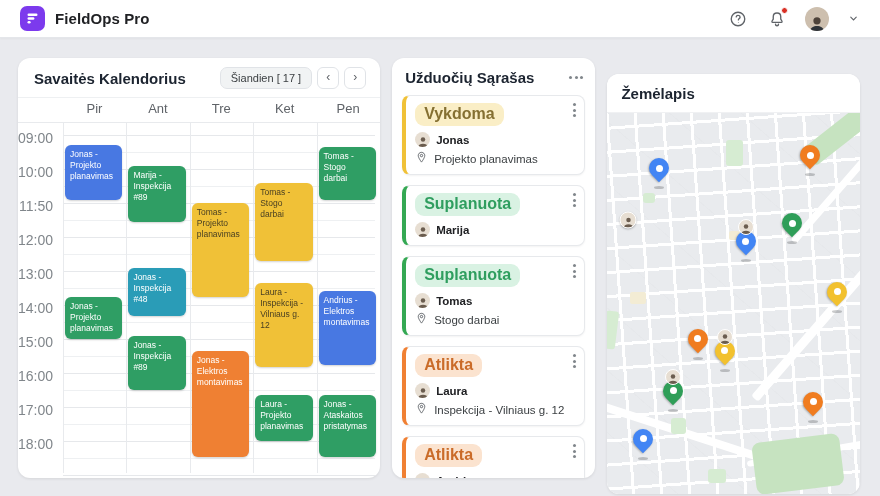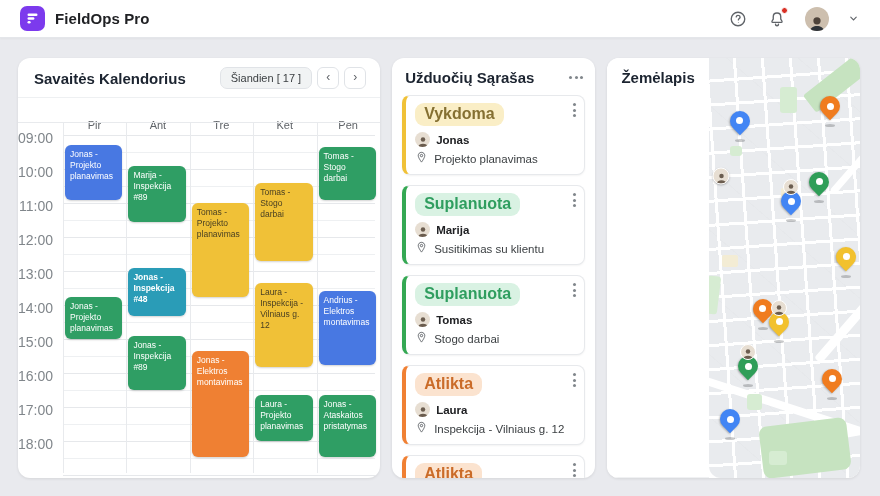--- a/index.html
+++ b/index.html
@@ -32,22 +32,22 @@
   .cal-head { display:flex; align-items:center; justify-content:space-between;
     padding:9px 14px 8px 16px; border-bottom:1px solid #eef0f2; }
   .panel-title { font-size:15px; font-weight:bold; color:#1c2430; }
   .cal-controls { display:flex; align-items:center; gap:5px; }
   .today-btn { font-size:11px; color:#3c4043; background:#f1f3f4; border:1px solid #e0e3e7;
     border-radius:7px; padding:4px 10px; cursor:pointer; white-space:nowrap; }
   .nav-btn { width:22px; height:22px; border:1px solid #e0e3e7; background:#fff;
     border-radius:6px; font-size:12px; color:#5f6368; display:flex; align-items:center;
     justify-content:center; cursor:pointer; padding-bottom:2px; }
   .cal-days { position:relative; height:24px; }
-  .cal-day-label { position:absolute; top:21px; width:63px; text-align:center;
-    font-size:11px; color:#5f6368; }
+  .cal-day-label { position:absolute; top:3px; width:63px; text-align:center;
+    font-size:13px; color:#5f6368; }
   .cal-grid { position:relative; height:357px; border-top:1px solid #e8eaed; }
   .hline { position:absolute; left:45px; right:5px; height:1px; background:#eef0f2; }
   .hline.hour { background:#e6e8eb; }
   .vline { position:absolute; top:0; height:350px; width:1px; background:#e8eaed; }
   .hour-label { position:absolute; left:0; width:45px; padding-right:10px;
     text-align:right; font-size:14px; color:#80868b; }
   .cal-event { position:absolute; border-radius:6px; padding:4px 5px; font-size:8.5px;
     line-height:1.3; color:#fff; overflow:hidden; box-shadow:0 1px 2px rgba(0,0,0,.18);
     cursor:pointer; }
   .ev-blue   { background:#4878e2; }
@@ -75,21 +75,21 @@
   .b-yellow { background:#faeec6; color:#857032; }
   .b-green  { background:#d9f2e3; color:#2f9e5f; }
   .b-orange { background:#fbe3cf; color:#ca6b28; }
   .card-line { display:flex; align-items:center; gap:6px; margin-top:6px; font-size:11.5px; }
   .card-name { font-weight:bold; color:#202124; }
   .card-loc { color:#3c4043; font-weight:normal; }
   .mini-ava { width:15px; height:15px; border-radius:50%; background:#e7ded2;
     overflow:hidden; display:flex; align-items:flex-end; justify-content:center; flex-shrink:0; }
 
   
-  .map-panel { width:256px; height:420px; display:flex; flex-direction:row; }
+  .map-panel { width:256px; height:420px; display:flex; flex-direction:column;margin-top:16px; }
   .map-head { padding:11px 14px 10px; background:#fff; border-bottom:1px solid #f0f1f3; }
   .map-canvas { position:relative; flex:1; overflow:hidden; background:#e9ebee;
     background-image:
       repeating-linear-gradient(86deg, rgba(255,255,255,0) 0 25px, #fff 25px 28px),
       repeating-linear-gradient(-4deg, rgba(255,255,255,0) 0 21px, #fff 21px 24px),
       repeating-linear-gradient(41deg, rgba(230,232,235,0) 0 46px, rgba(230,232,235,.9) 46px 47px);
     border-radius:0 0 12px 12px; }
   .road { position:absolute; background:#fff; border-radius:3px; }
   .park { position:absolute; background:#c6e3c0; border-radius:3px; }
   .park.lite { background:#d6ecd2; }
@@ -199,32 +199,32 @@
         <div class="hline" style="top: 335px;"></div>
         <div class="hline hour" style="top: 352px;"></div>
         <div class="vline" style="left: 45px;"></div>
         <div class="vline" style="left: 108.4px;"></div>
         <div class="vline" style="left: 171.8px;"></div>
         <div class="vline" style="left: 235.2px;"></div>
         <div class="vline" style="left: 298.6px;"></div>
         <div class="vline" style="left: 362px;"></div>
         <div class="hour-label" style="top: 7px;">09:00</div>
         <div class="hour-label" style="top: 41px;">10:00</div>
-        <div class="hour-label" style="top: 75px;">11:00</div>
+        <div class="hour-label" style="top: 75px;">11:50</div>
         <div class="hour-label" style="top: 109px;">12:00</div>
         <div class="hour-label" style="top: 143px;">13:00</div>
         <div class="hour-label" style="top: 177px;">14:00</div>
         <div class="hour-label" style="top: 211px;">15:00</div>
         <div class="hour-label" style="top: 245px;">16:00</div>
         <div class="hour-label" style="top: 279px;">17:00</div>
         <div class="hour-label" style="top: 313px;">18:00</div>
         <div class="cal-event ev-blue" style="left: 47px; width: 57.4px; top: 22.2px; height: 54.8px;">Jonas - Projekto planavimas</div>
         <div class="cal-event ev-green" style="left: 47px; width: 57.4px; top: 173.5px; height: 42.9px;">Jonas - Projekto planavimas</div>
         <div class="cal-event ev-green" style="left: 110.4px; width: 57.4px; top: 42.6px; height: 56.5px;">Marija - Inspekcija #89</div>
-        <div class="cal-event ev-teal" style="left: 110.4px; width: 57.4px; top: 144.6px; height: 48px; font-weight: bold;">Jonas - Inspekcija #48</div>
+        <div class="cal-event ev-teal" style="left: 110.4px; width: 57.4px; top: 144.6px; height: 48px;">Jonas - Inspekcija #48</div>
         <div class="cal-event ev-green" style="left: 110.4px; width: 57.4px; top: 212.6px; height: 54.8px;">Jonas - Inspekcija #89</div>
         <div class="cal-event ev-yellow" style="left: 173.8px; width: 57.4px; top: 80px; height: 93.9px;">Tomas - Projekto planavimas</div>
         <div class="cal-event ev-orange" style="left: 173.8px; width: 57.4px; top: 227.9px; height: 105.8px;">Jonas - Elektros montavimas</div>
         <div class="cal-event ev-yellow" style="left: 237.2px; width: 57.4px; top: 59.6px; height: 78.6px;">Tomas - Stogo darbai</div>
         <div class="cal-event ev-yellow" style="left: 237.2px; width: 57.4px; top: 159.9px; height: 83.7px;">Laura - Inspekcija - Vilniaus g. 12</div>
         <div class="cal-event ev-green" style="left: 237.2px; width: 57.4px; top: 272.1px; height: 46.3px;">Laura - Projekto planavimas</div>
         <div class="cal-event ev-green" style="left: 300.6px; width: 57.4px; top: 23.9px; height: 53.1px;">Tomas - Stogo darbai</div>
         <div class="cal-event ev-green" style="left: 300.6px; width: 57.4px; top: 272.1px; height: 61.6px;">Jonas - Ataskaitos pristatymas</div>
         <div class="cal-event ev-blue" style="left: 300.6px; width: 57.4px; top: 168.4px; height: 73.5px;">Andrius - Elektros montavimas</div>
       </div>
@@ -276,27 +276,20 @@
             </div>
           </div>
           <div class="card-line">
             <span class="mini-ava">
               <svg width="12" height="11" viewBox="0 0 24 22">
                 <circle cx="12" cy="7" r="4.5" fill="#6b5d4f"></circle>
                 <path d="M2 24c0-6 4.5-8.5 10-8.5S22 18 22 24z" fill="#6b5d4f"></path>
               </svg>
             </span>
             <span class="card-name">Marija</span>
-          </div>
-          <div class="card-line" style="margin-top: 4px;">
-            <span><svg width="13" height="13" viewBox="0 0 24 24" fill="none" stroke="#5f6368" stroke-width="1.8">
-                <path d="M12 2.5C8.5 2.5 6 5.2 6 8.4 6 12.6 12 20.5 12 20.5s6-7.9 6-12.1c0-3.2-2.5-5.9-6-5.9z"></path>
-                <circle cx="12" cy="8.4" r="2.2"></circle>
-              </svg></span>
-            <span class="card-loc">Susitikimas su klientu</span>
           </div>
         </div>
         <div class="task-card c-green">
           <div class="card-row1">
             <span class="badge b-green">Suplanuota</span>
             <div class="dots-v">
               <i></i>
               <i></i>
               <i></i>
             </div>

